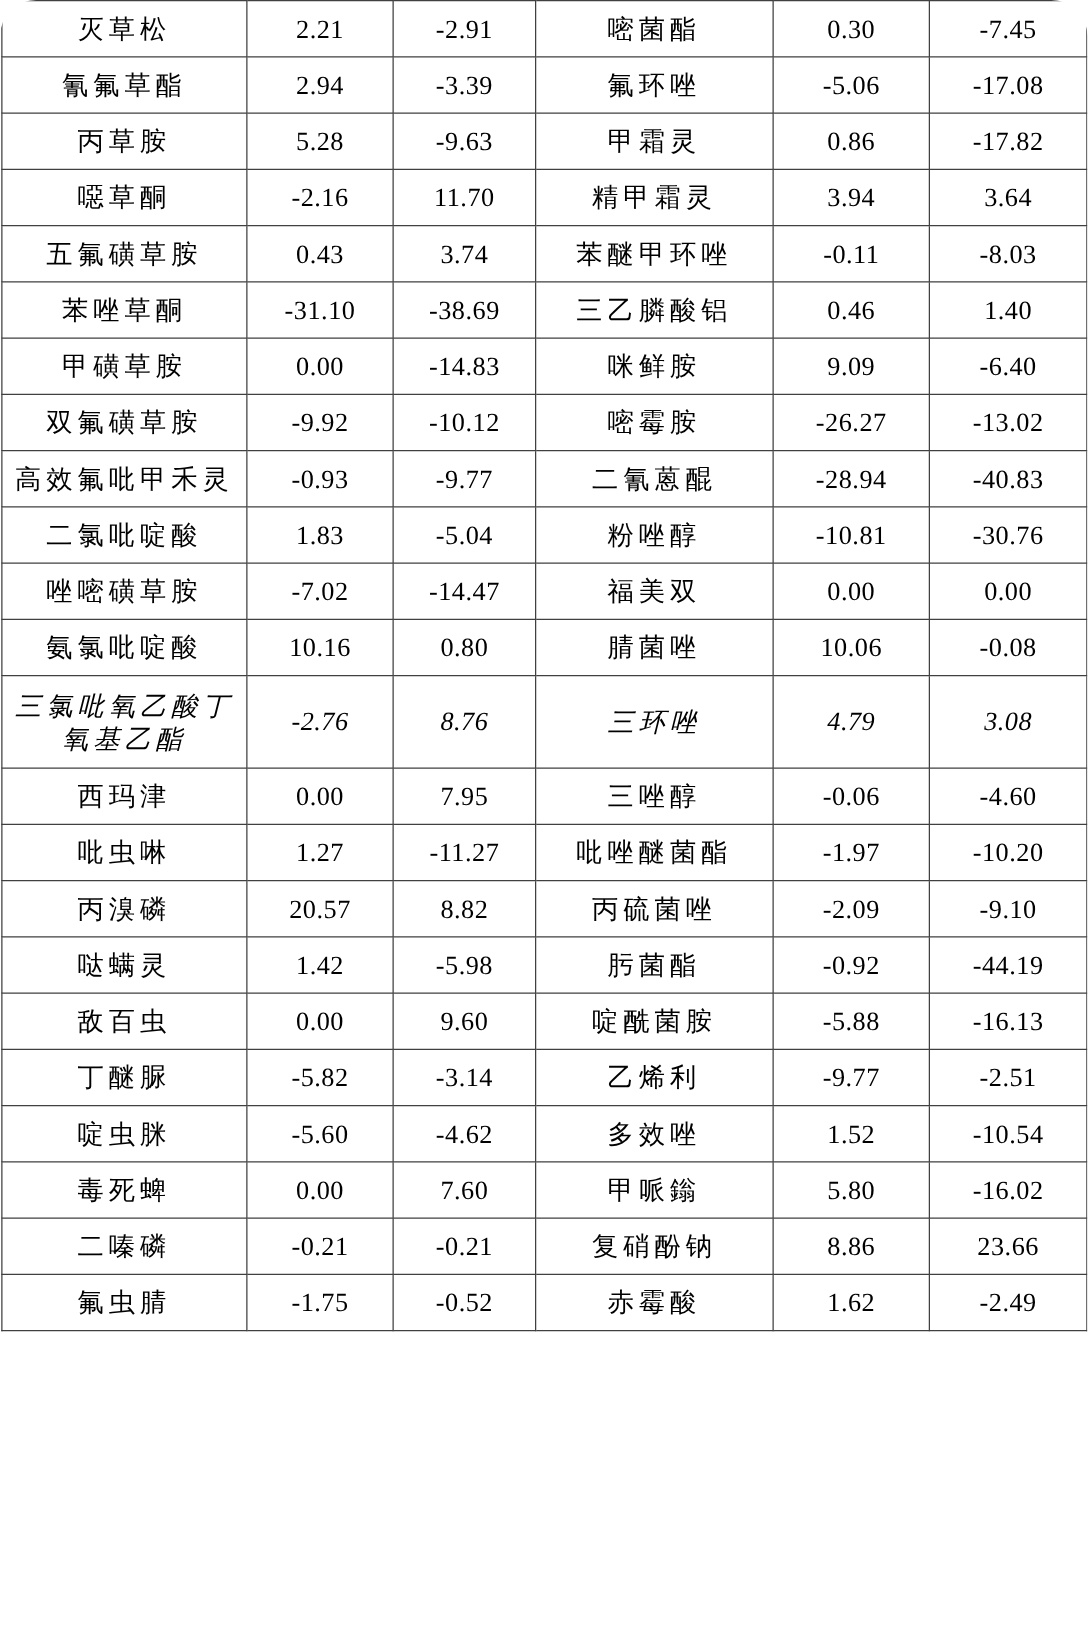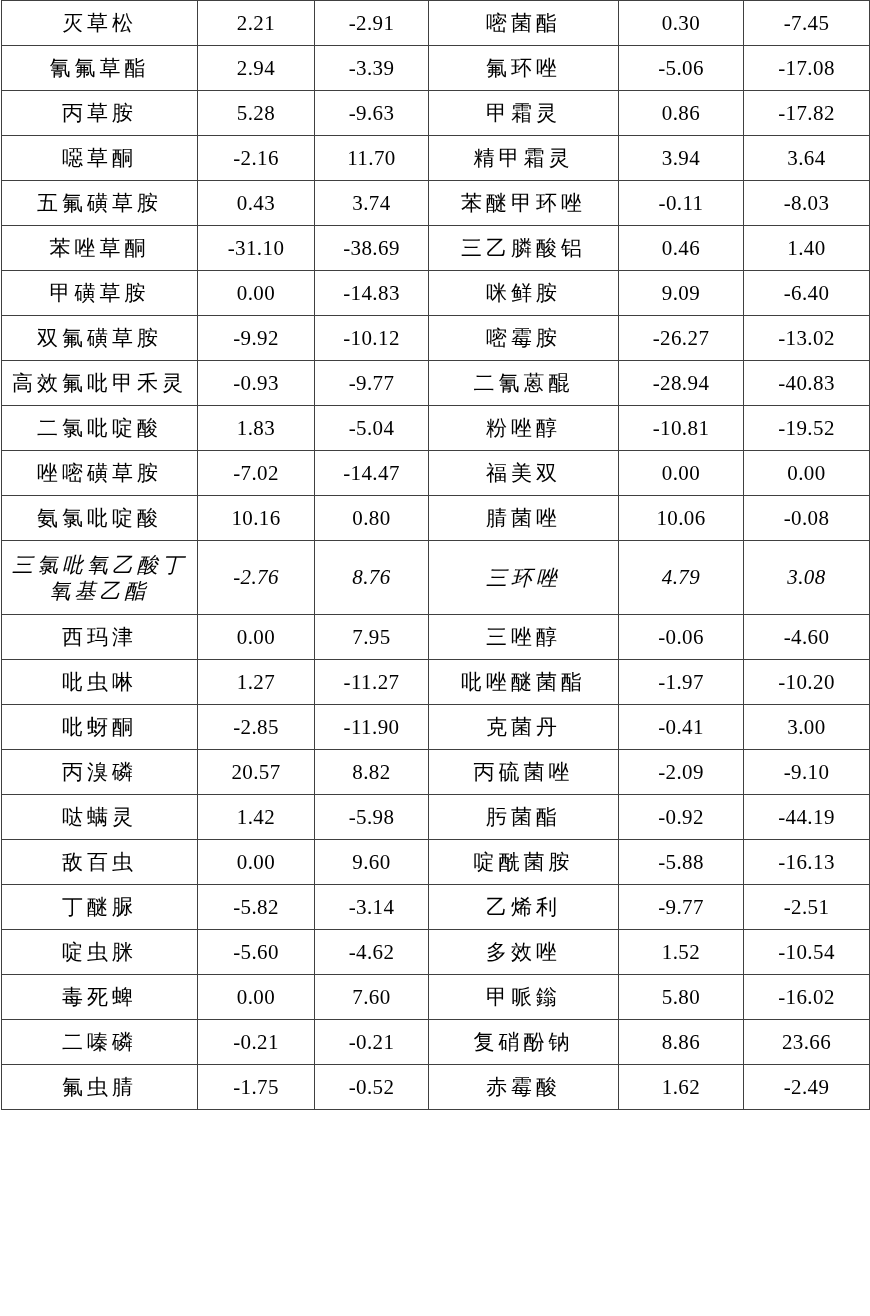--- a/index.html
+++ b/index.html
@@ -5,20 +5,21 @@
   html, body {
     margin: 0;
     padding: 0;
     background: #ffffff;
   }
   .page {
     width: 870px;
     height: 1316px;
     background: #ffffff;
     overflow: hidden;
+    border-radius: 29px;
   }
   table.data-table {
     width: 868px;
     border-collapse: collapse;
     table-layout: fixed;
     font-family: "Liberation Serif", "DejaVu Serif", serif;
     color: #000000;
     margin-left: 1px;
   }
   table.data-table td {
@@ -126,21 +127,21 @@
           <td class="name-cell">二氰蒽醌</td>
           <td class="num-cell">-28.94</td>
           <td class="num-cell">-40.83</td>
         </tr>
         <tr>
           <td class="name-cell">二氯吡啶酸</td>
           <td class="num-cell">1.83</td>
           <td class="num-cell">-5.04</td>
           <td class="name-cell">粉唑醇</td>
           <td class="num-cell">-10.81</td>
-          <td class="num-cell">-19.52</td>
+          <td class="num-cell">-30.76</td>
         </tr>
         <tr>
           <td class="name-cell">唑嘧磺草胺</td>
           <td class="num-cell">-7.02</td>
           <td class="num-cell">-14.47</td>
           <td class="name-cell">福美双</td>
           <td class="num-cell">0.00</td>
           <td class="num-cell">0.00</td>
         </tr>
         <tr>
@@ -169,28 +170,20 @@
         </tr>
         <tr>
           <td class="name-cell">吡虫啉</td>
           <td class="num-cell">1.27</td>
           <td class="num-cell">-11.27</td>
           <td class="name-cell">吡唑醚菌酯</td>
           <td class="num-cell">-1.97</td>
           <td class="num-cell">-10.20</td>
         </tr>
         <tr>
-          <td class="name-cell">吡蚜酮</td>
-          <td class="num-cell">-2.85</td>
-          <td class="num-cell">-11.90</td>
-          <td class="name-cell">克菌丹</td>
-          <td class="num-cell">-0.41</td>
-          <td class="num-cell">3.00</td>
-        </tr>
-        <tr>
           <td class="name-cell">丙溴磷</td>
           <td class="num-cell">20.57</td>
           <td class="num-cell">8.82</td>
           <td class="name-cell">丙硫菌唑</td>
           <td class="num-cell">-2.09</td>
           <td class="num-cell">-9.10</td>
         </tr>
         <tr>
           <td class="name-cell">哒螨灵</td>
           <td class="num-cell">1.42</td>

